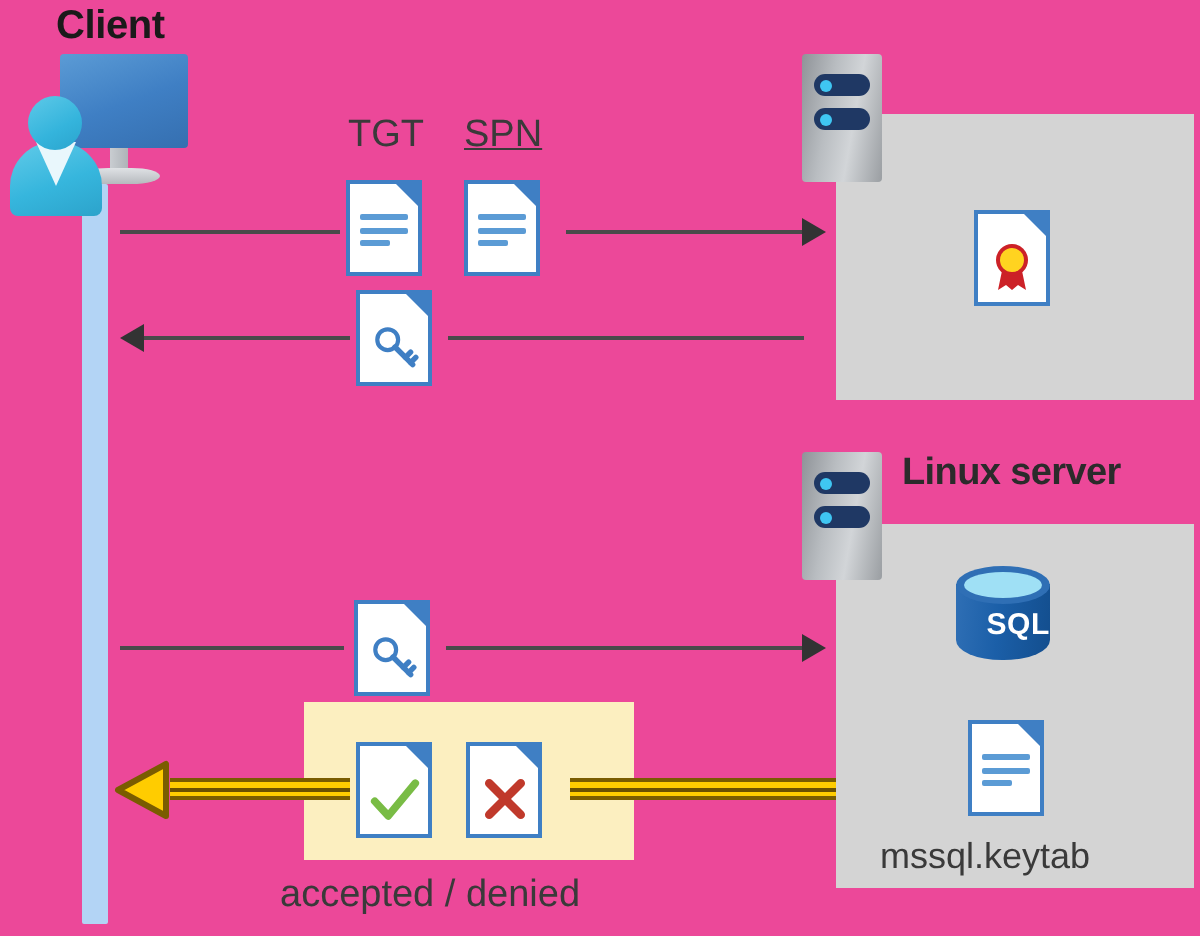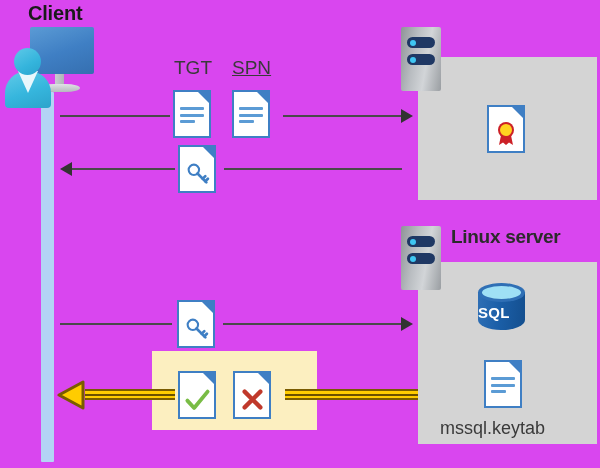--- a/index.html
+++ b/index.html
@@ -8,21 +8,21 @@
     background: #ffffff;
   }
   body {
     font-family: "Liberation Sans", sans-serif;
     -webkit-font-smoothing: antialiased;
   }
   #stage {
     position: relative;
     width: 600px;
     height: 468px;
-    background: #d946ef;
+    background: #ec4899;
     overflow: hidden;
   }
   .abs { position: absolute; }
 
   
   .title-client {
     left: 28px; top: 2px;
     font-size: 20px;
     font-weight: bold;
     color: #1a1a1a;
@@ -204,21 +204,21 @@
     position: absolute;
     left: 4px; top: 3px;
     width: 39px; height: 13px;
     border-radius: 50%;
     background: #9fe0f5;
   }
   .sql .label {
     position: absolute;
     left: 0; top: 21px;
     width: 47px;
-    text-align: left;
+    text-align: right;
     font-size: 15px;
     font-weight: bold;
     color: #ffffff;
     letter-spacing: 0.3px;
   }
 
   
   .line {
     height: 2px;
     background: #4a4a4a;
@@ -409,14 +409,15 @@
   </div>
 
   <div class="doc" style="left:233px; top:371px;">
     <div class="sheet"></div>
     <div class="fold"></div>
     <svg class="mark" viewBox="0 0 24 24">
       <path d="M5 5 L19 19 M19 5 L5 19" fill="none" stroke="#c0392b" stroke-width="3.8" stroke-linecap="round"></path>
     </svg>
   </div>
 
+  <div class="abs lbl-accepted">accepted / denied</div>
 
 </div>
 
 </body></html>

